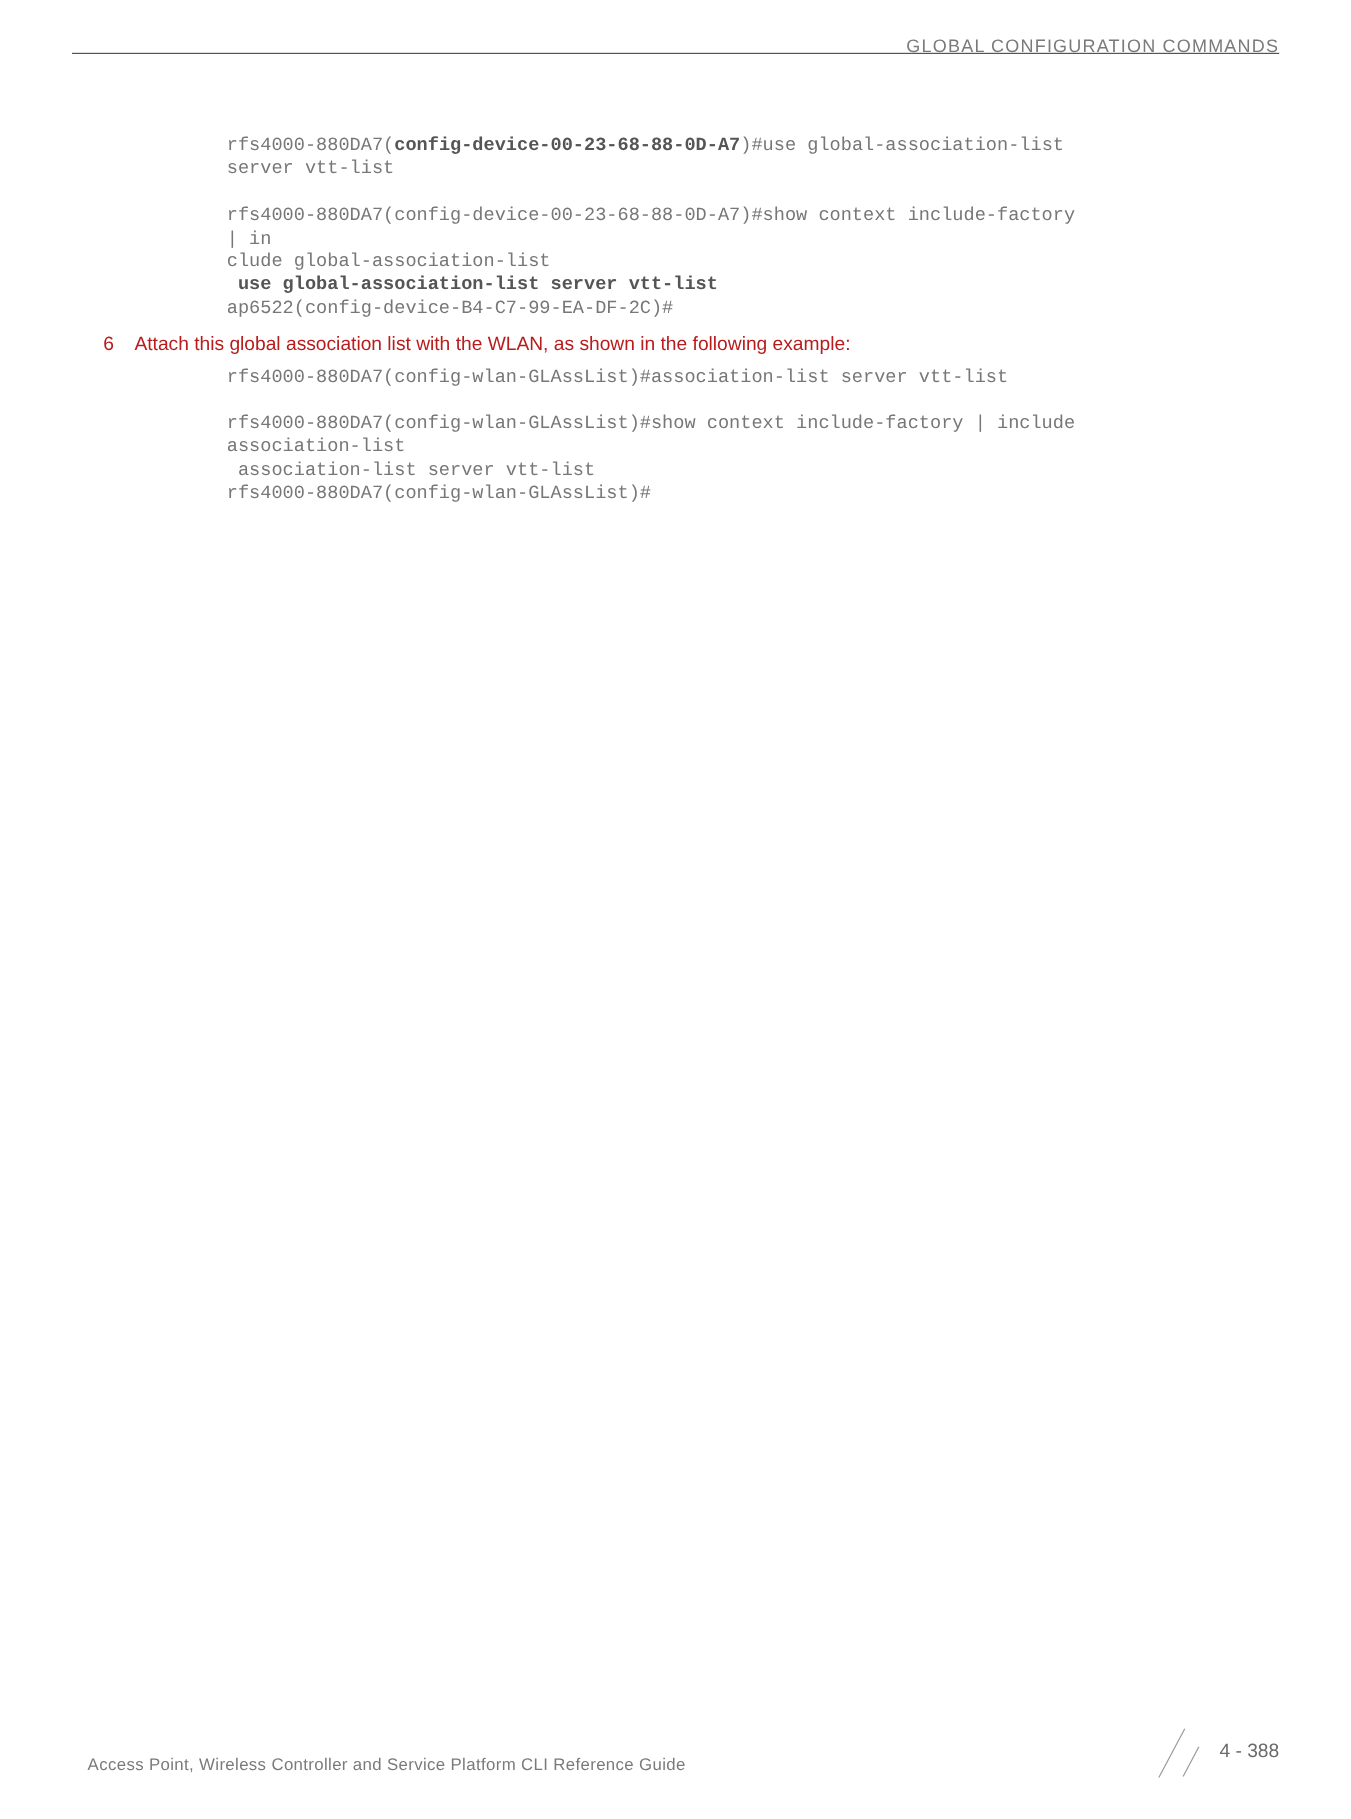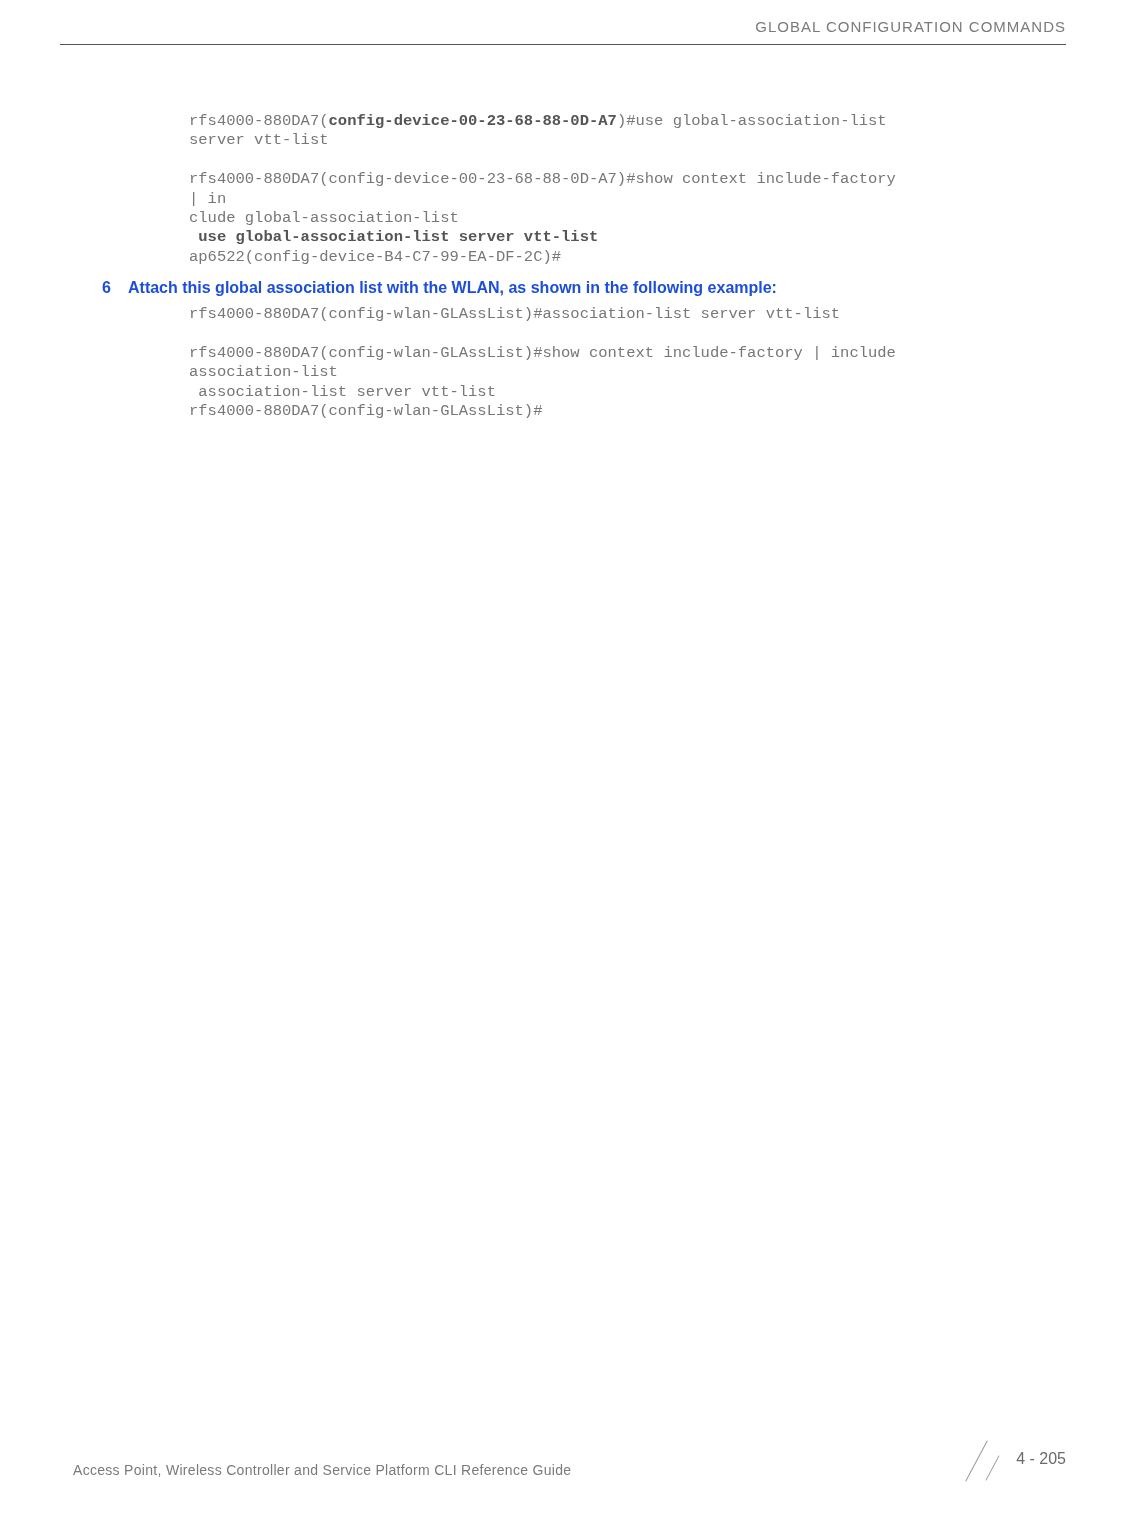--- a/index.html
+++ b/index.html
@@ -10,21 +10,21 @@
     body {
       width: 1126px;
       height: 1516px;
       background: #fff;
       font-family: Arial, Helvetica, sans-serif;
       position: relative;
       color: #6a6a6a;
     }
     .header {
       position: absolute;
-      top: 18px;
+      top: 30px;
       right: 60px;
       font-size: 15px;
       letter-spacing: 1px;
       color: #7a7a7a;
       font-weight: 300;
     }
     .header-line {
       position: absolute;
       top: 44px;
       left: 60px;
@@ -45,23 +45,23 @@
       margin-left: 109px;
       line-height: 1.25;
       white-space: pre;
     }
     .bold {
       font-weight: bold;
       color: #555;
     }
     .step {
       font-size: 16px;
-      color: #1d4ed8;
-      margin: 12px 0 8px 16px;
-      font-weight: 700;
+      color: #b91c1c;
+      margin: 12px 0 8px 0;
+      font-weight: 400;
     }
     .step-num {
       display: inline-block;
       width: 26px;
       margin-left: 6px;
     }
     .footer {
       position: absolute;
       bottom: 38px;
       left: 60px;
@@ -136,15 +136,15 @@
 <span>rfs4000-880DA7(config-wlan-GLAssList)#show context include-factory | include </span>
 <span>association-list</span>
 <span> association-list server vtt-list</span>
 <span>rfs4000-880DA7(config-wlan-GLAssList)#</span></div>
 
 </div>
 
 <div class="footer">
   <div class="footer-left">Access Point, Wireless Controller and Service Platform CLI Reference Guide</div>
   <div class="footer-right">
-    <span class="slash-icon"></span><span>4 - 205</span>
+    <span class="slash-icon"></span><span>4 - 388</span>
   </div>
 </div>
 
 </body></html>

